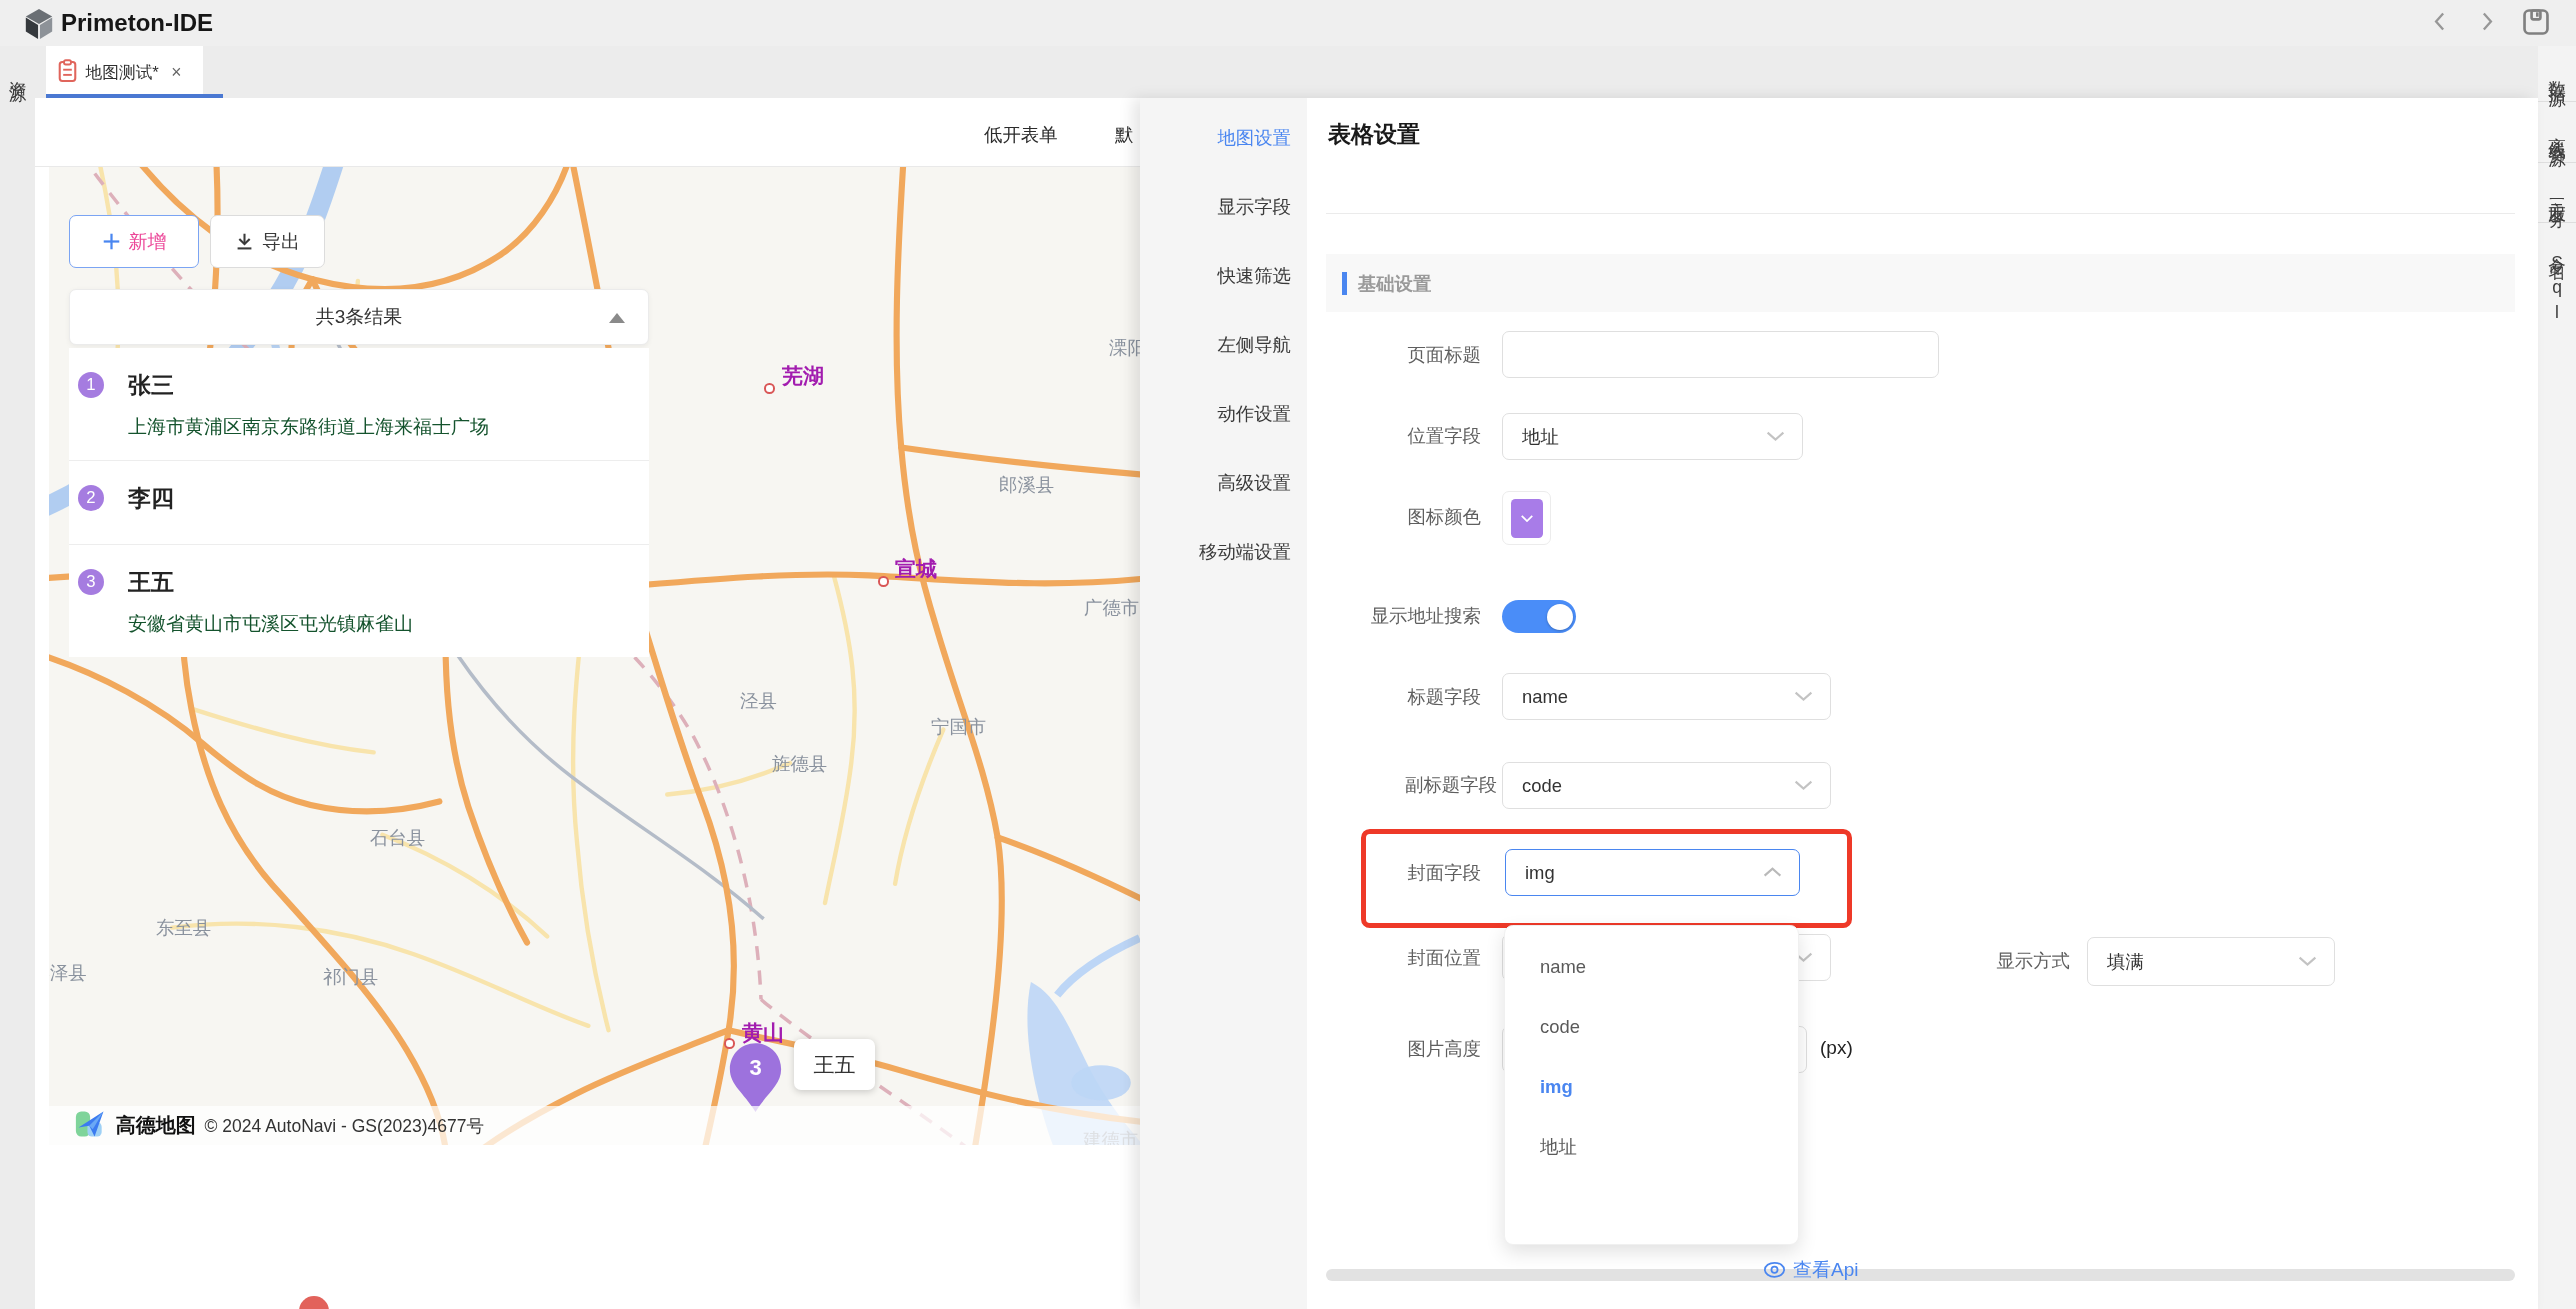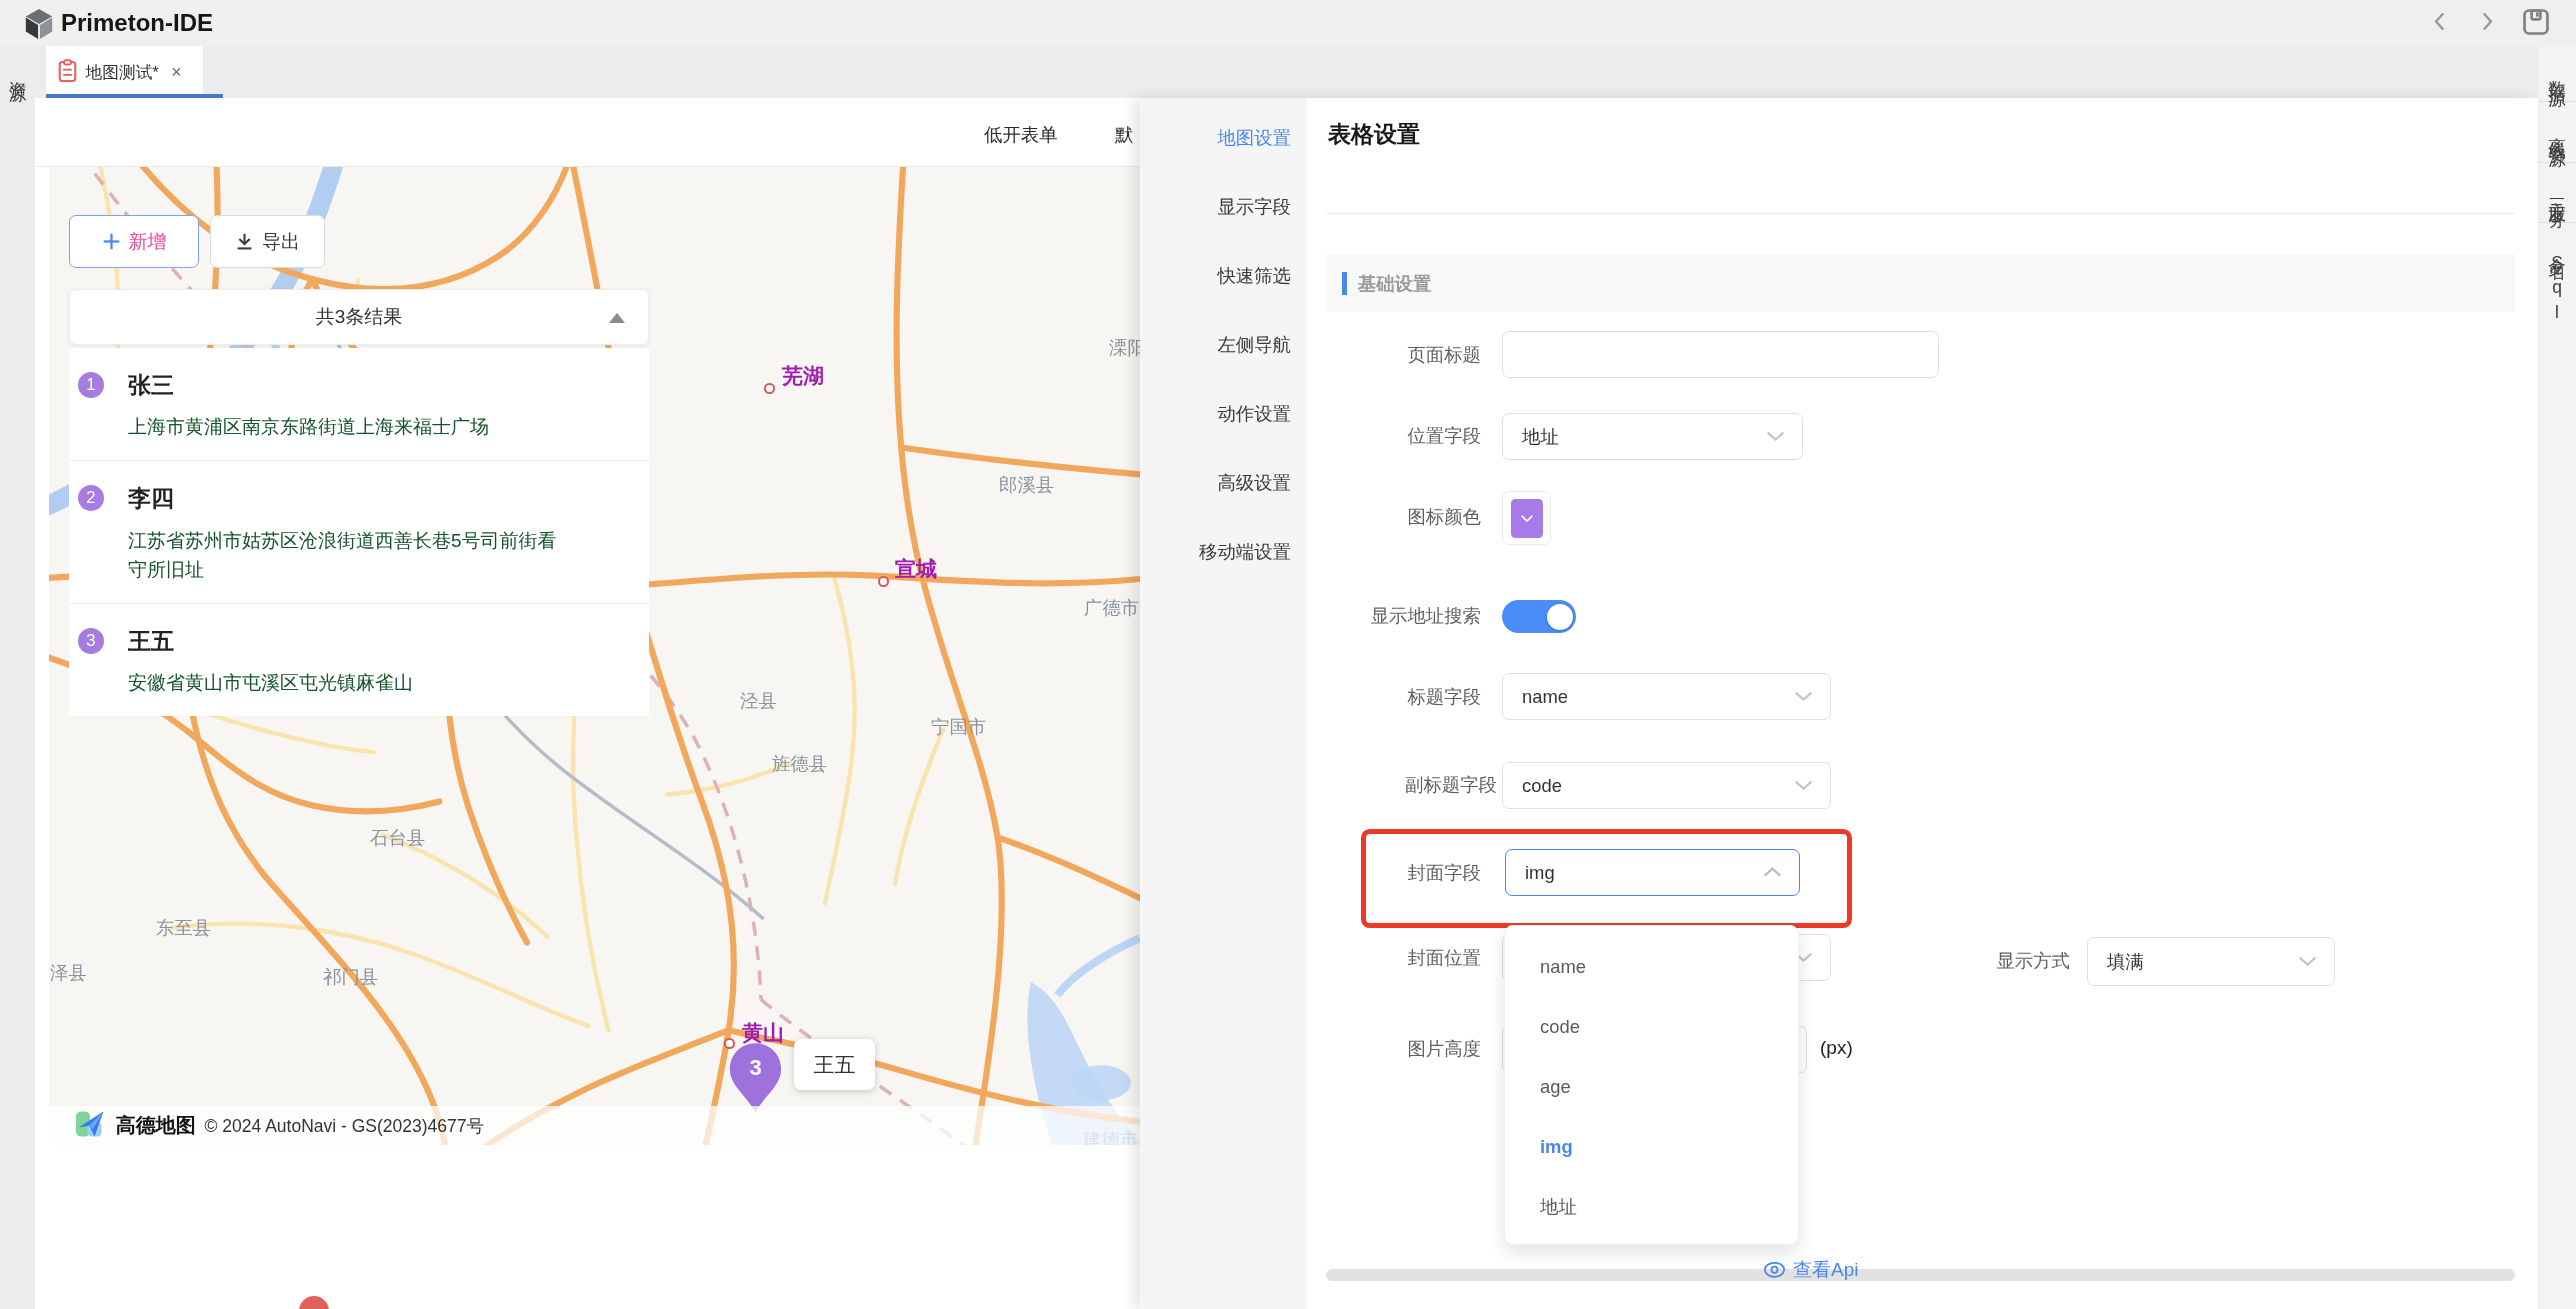--- a/index.html
+++ b/index.html
@@ -319,21 +319,20 @@
 
     <div class="list-card">
       <div class="res-item">
         <span class="badge">1</span>
         <div class="res-name">张三</div>
         <div class="res-addr">上海市黄浦区南京东路街道上海来福士广场</div>
       </div>
       <div class="res-item">
         <span class="badge">2</span>
         <div class="res-name">李四</div>
-        <div class="res-addr">江苏省苏州市姑苏区沧浪街道西善长巷5号司前街看守所旧址</div>
       </div>
       <div class="res-item">
         <span class="badge">3</span>
         <div class="res-name">王五</div>
         <div class="res-addr">安徽省黄山市屯溪区屯光镇麻雀山</div>
       </div>
     </div>
 
     <div class="bottom-red-dot"></div>
   </div>
@@ -425,21 +424,20 @@
           </svg>
       </div>
 
       <div class="flabel" style="left:0;top:939px;">图片高度</div>
       <input class="tinput" style="left: 195px; top: 928px; width: 305px;">
       <span class="px-suffix">(px)</span>
 
       <div class="dropdown">
         <div class="dd-option">name</div>
         <div class="dd-option">code</div>
-        <div class="dd-option">age</div>
         <div class="dd-option selected">img</div>
         <div class="dd-option">地址</div>
       </div>
 
       <div class="hscroll"></div>
       <div class="api-link">
         <svg width="23" height="17.5" viewBox="0 0 26 20">
           <ellipse cx="13" cy="10" rx="11" ry="8" fill="none" stroke="#4a86f0" stroke-width="2"></ellipse>
           <circle cx="13" cy="10" r="3.5" fill="none" stroke="#4a86f0" stroke-width="2"></circle>
         </svg>

